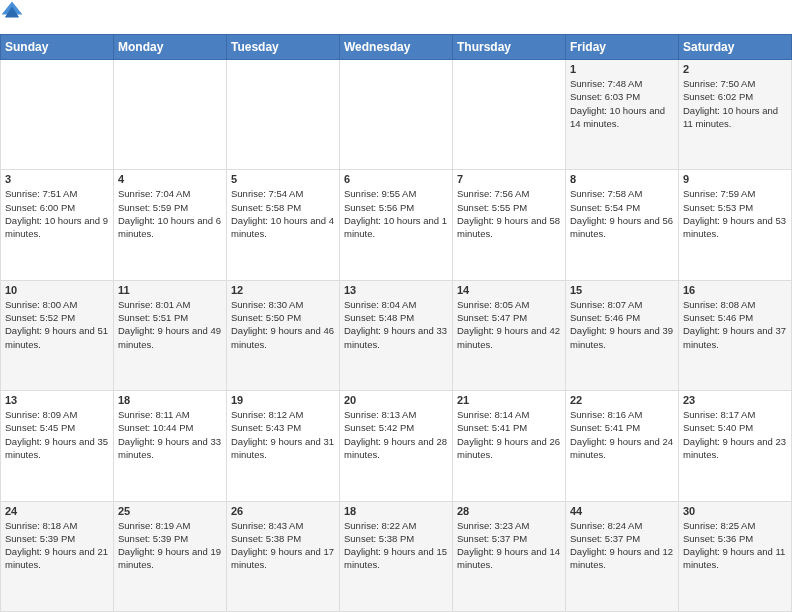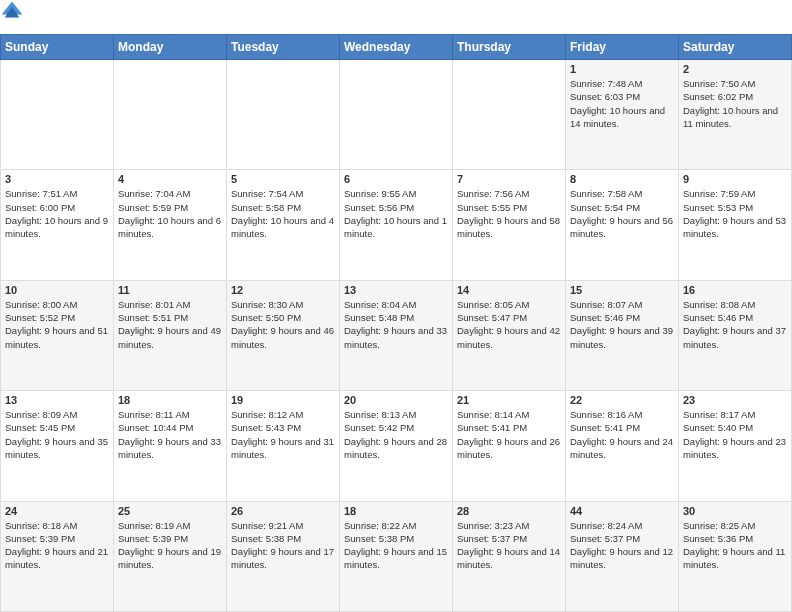--- a/index.html
+++ b/index.html
@@ -245,21 +245,21 @@
           <td>
             <span class="day-num">24</span>
             <div class="day-info"><span>Sunrise: 8:18 AM</span><br><span>Sunset: 5:39 PM</span><br><span>Daylight: 9 hours and 21 minutes.</span></div>
           </td>
           <td>
             <span class="day-num">25</span>
             <div class="day-info"><span>Sunrise: 8:19 AM</span><br><span>Sunset: 5:39 PM</span><br><span>Daylight: 9 hours and 19 minutes.</span></div>
           </td>
           <td>
             <span class="day-num">26</span>
-            <div class="day-info"><span>Sunrise: 9:21 AM</span><br><span>Sunset: 5:38 PM</span><br><span>Daylight: 9 hours and 17 minutes.</span></div>
+            <div class="day-info"><span>Sunrise: 8:43 AM</span><br><span>Sunset: 5:38 PM</span><br><span>Daylight: 9 hours and 17 minutes.</span></div>
           </td>
           <td>
             <span class="day-num">18</span>
             <div class="day-info"><span>Sunrise: 8:22 AM</span><br><span>Sunset: 5:38 PM</span><br><span>Daylight: 9 hours and 15 minutes.</span></div>
           </td>
           <td>
             <span class="day-num">28</span>
             <div class="day-info"><span>Sunrise: 3:23 AM</span><br><span>Sunset: 5:37 PM</span><br><span>Daylight: 9 hours and 14 minutes.</span></div>
           </td>
           <td>

